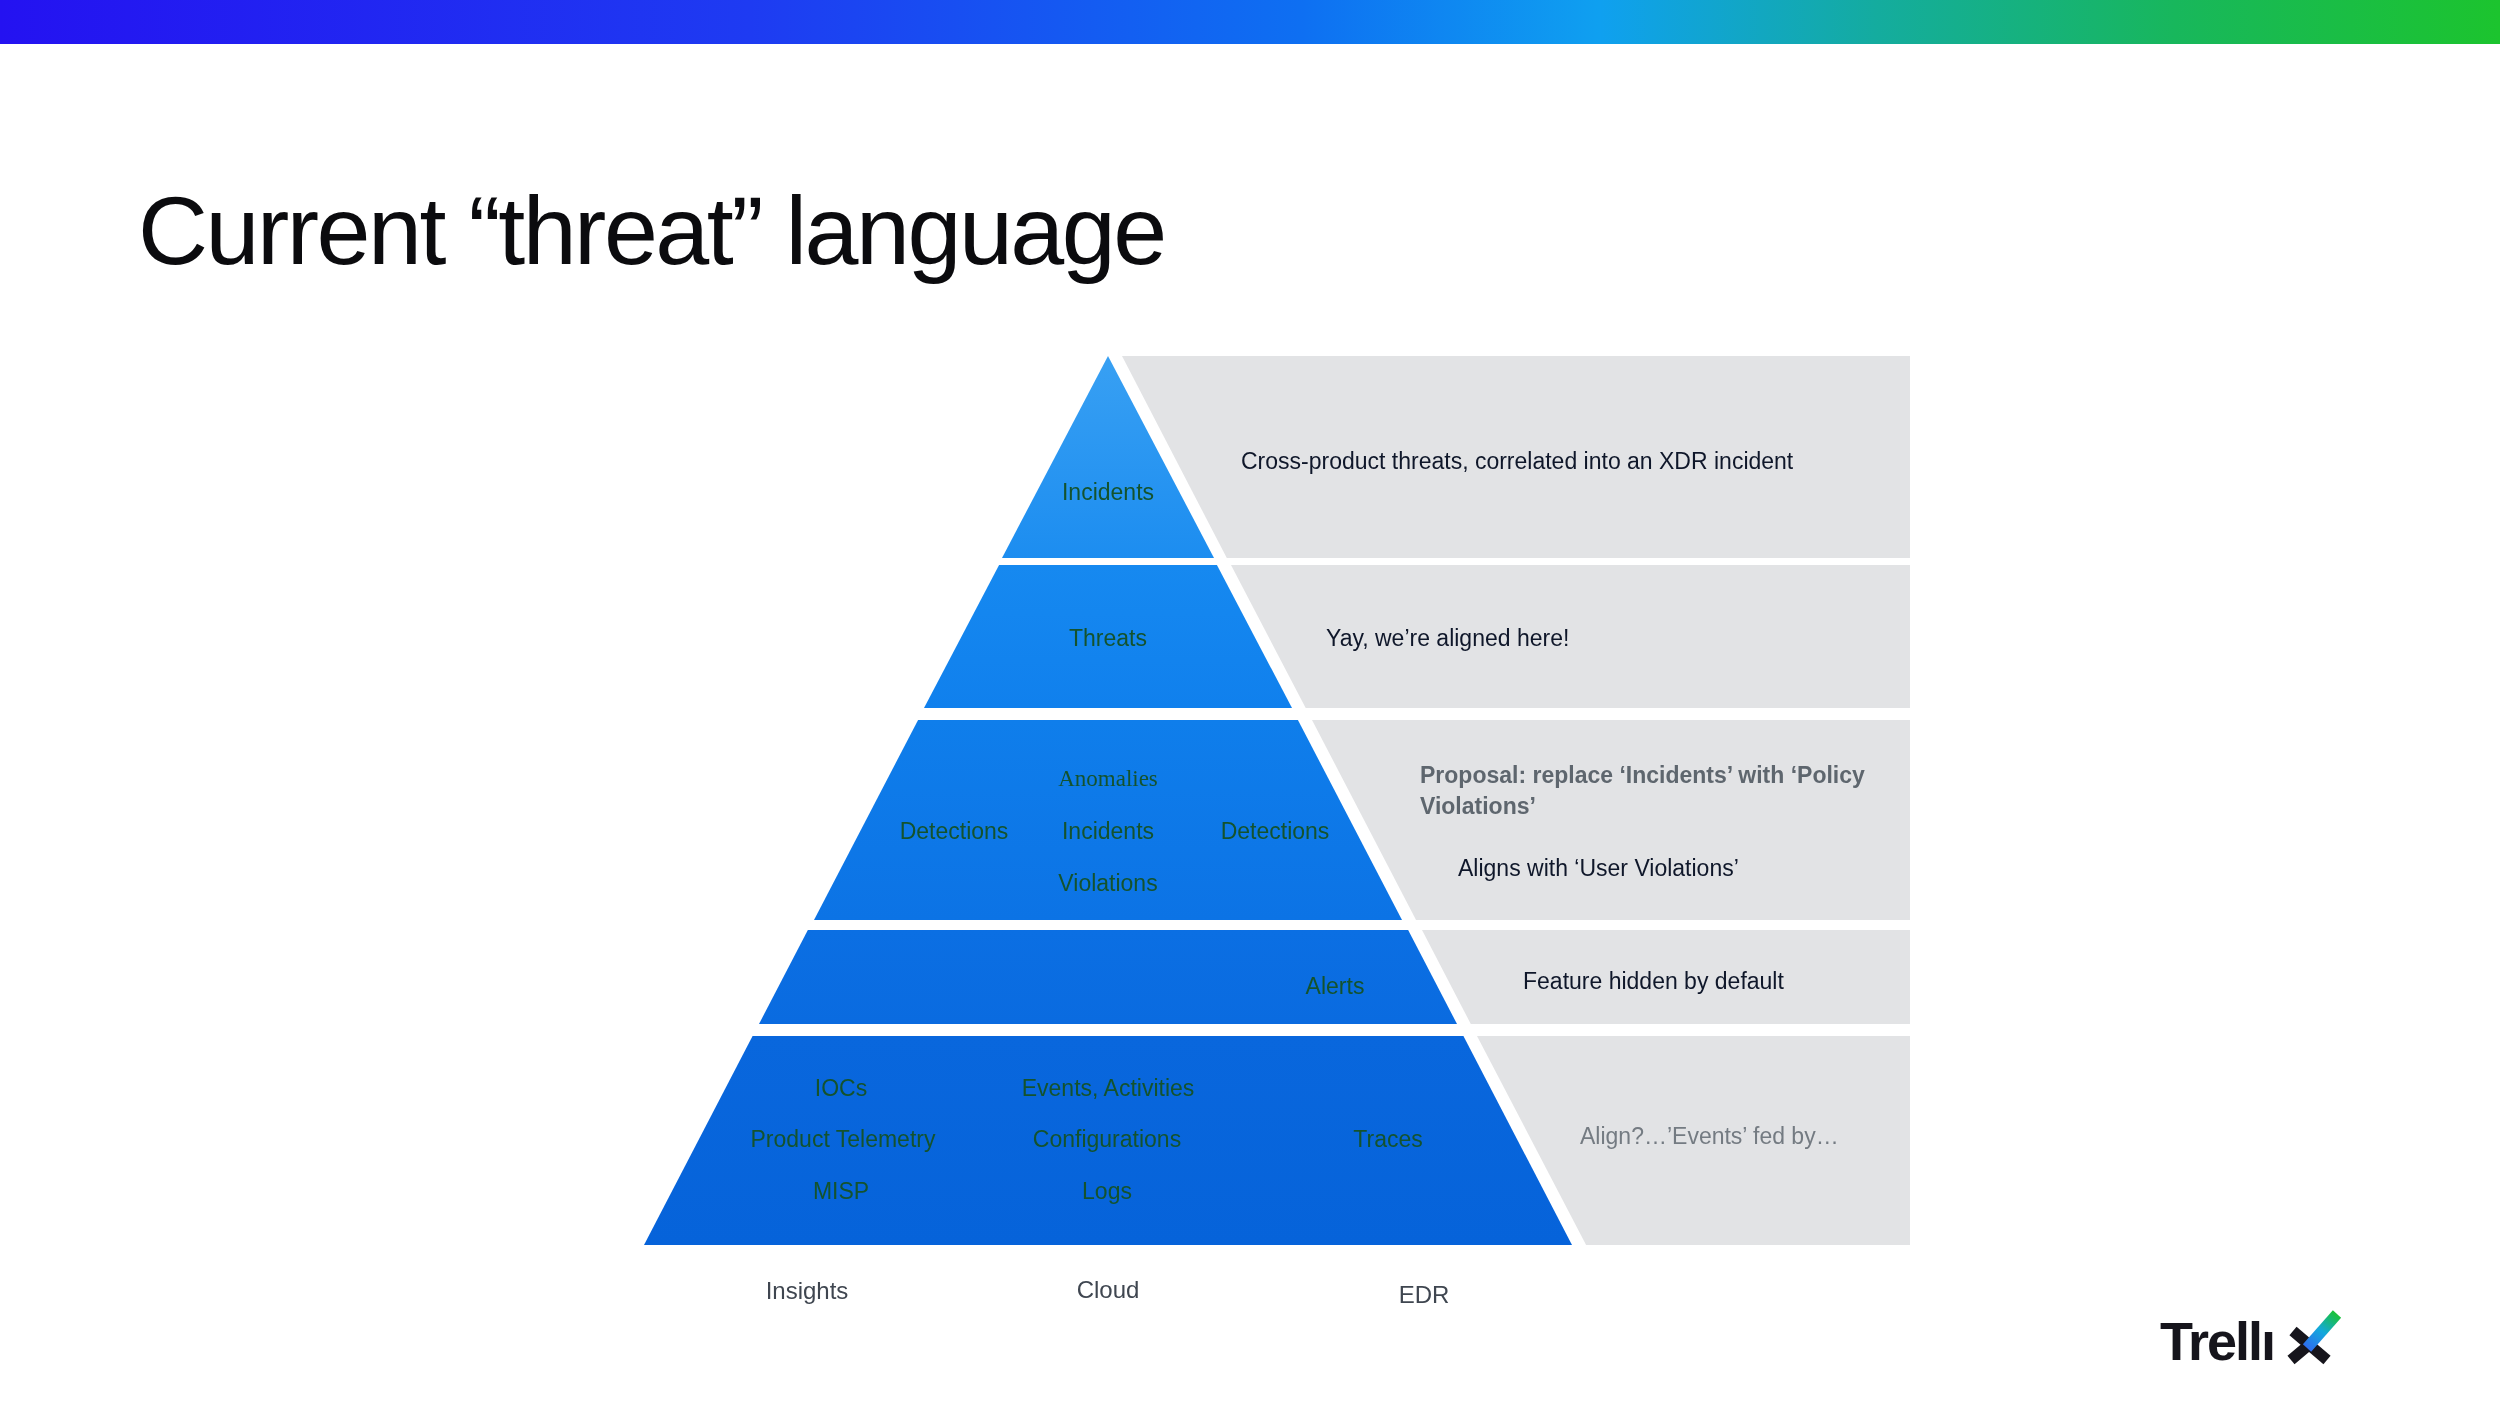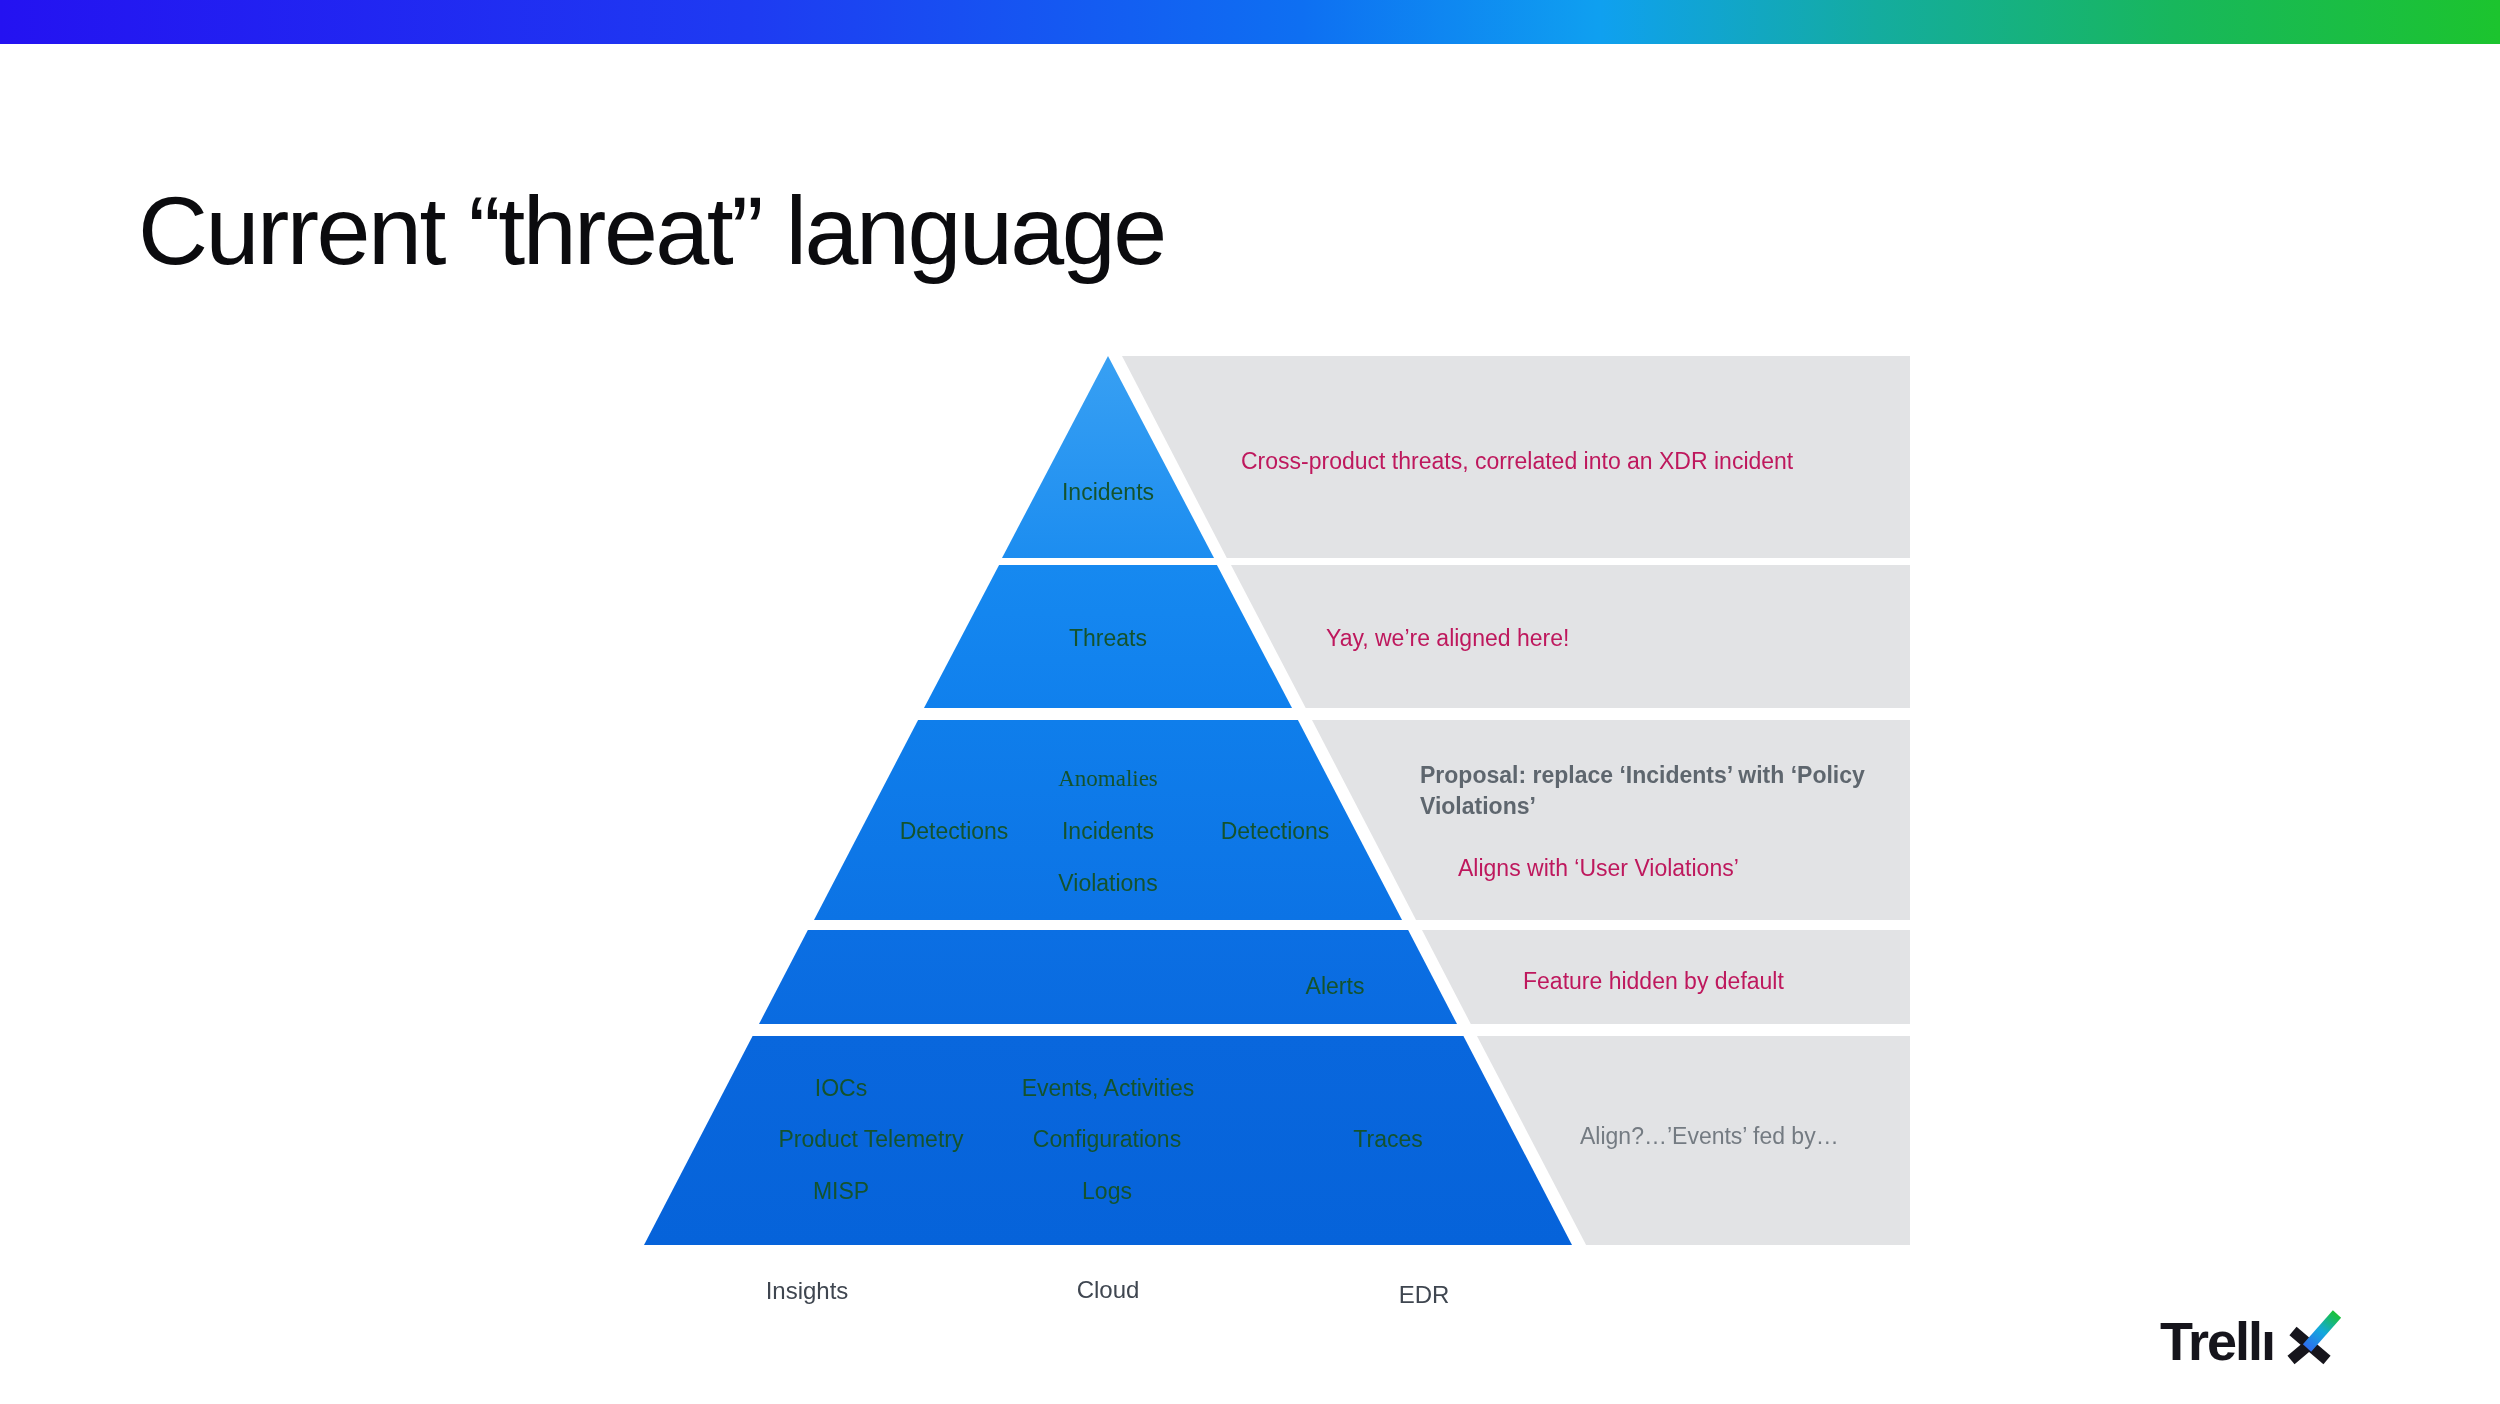--- a/index.html
+++ b/index.html
@@ -61,21 +61,21 @@
 
   
   .plabel {
     position: absolute; transform: translate(-50%, -50%);
     color: #14532d; font-size: 23px; white-space: nowrap; line-height: 1;
   }
 
   
   .ann {
     position: absolute; transform: translateY(-50%);
-    color: #be185d; font-size: 23px; white-space: nowrap; line-height: 31px;
+    color: #0f172a; font-size: 23px; white-space: nowrap; line-height: 31px;
   }
   .ann.dark { color: #5E666E; white-space: pre-line; }
   .ann.mid  { color: #747B82; }
 
   
   .axis-label {
     position: absolute; transform: translate(-50%, -50%);
     color: #3F4650; font-size: 24px; white-space: nowrap;
   }
 
@@ -111,21 +111,21 @@
     <span class="plabel" style="left:1108px; top:778px;font-family:Liberation Serif, serif;">Anomalies</span>
     <span class="plabel" style="left:954px;  top:831px;">Detections</span>
     <span class="plabel" style="left:1108px; top:831px;">Incidents</span>
     <span class="plabel" style="left:1275px; top:831px;">Detections</span>
     <span class="plabel" style="left:1108px; top:883px;">Violations</span>
 
     <span class="plabel" style="left:1335px; top:986px;">Alerts</span>
 
     <span class="plabel" style="left:841px;  top:1088px;">IOCs</span>
     <span class="plabel" style="left:1108px; top:1088px;">Events, Activities</span>
-    <span class="plabel" style="left:843px;  top:1139px;margin-left:28px;">Product Telemetry</span>
+    <span class="plabel" style="left:843px;  top:1139px;">Product Telemetry</span>
     <span class="plabel" style="left:1107px; top:1139px;">Configurations</span>
     <span class="plabel" style="left:1388px; top:1139px;">Traces</span>
     <span class="plabel" style="left:841px;  top:1191px;">MISP</span>
     <span class="plabel" style="left:1107px; top:1191px;">Logs</span>
 
     <span class="ann" style="left:1241px; top:461px;">Cross-product threats, correlated into an XDR incident</span>
     <span class="ann" style="left:1326px; top:638px;">Yay, we’re aligned here!</span>
     <span class="ann dark" style="left:1420px; top:791px;font-weight:bold;">Proposal: replace ‘Incidents’ with ‘Policy
 Violations’</span>
     <span class="ann" style="left:1458px; top:868px;">Aligns with ‘User Violations’</span>

